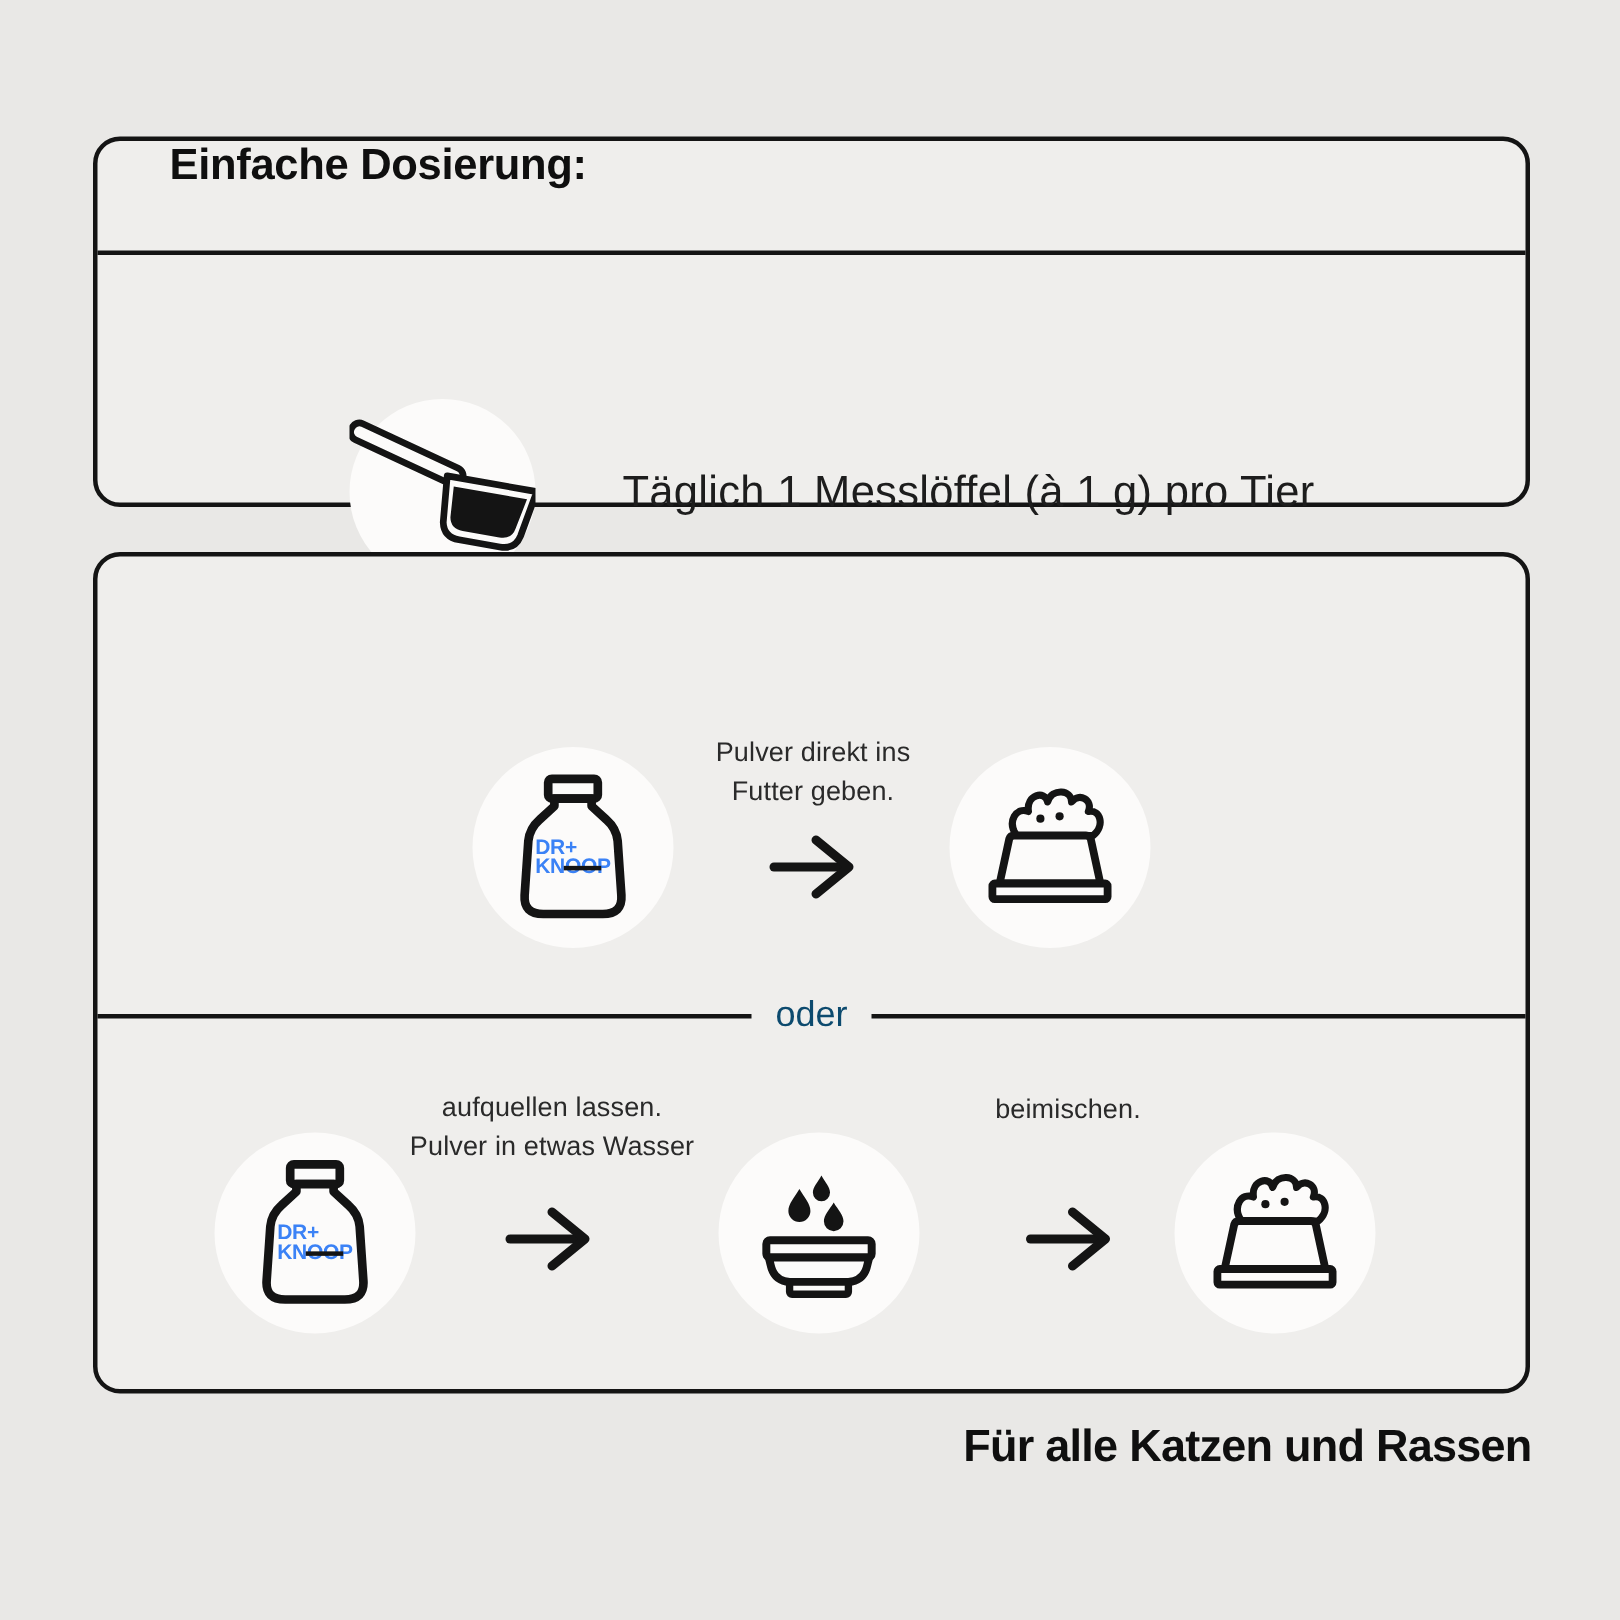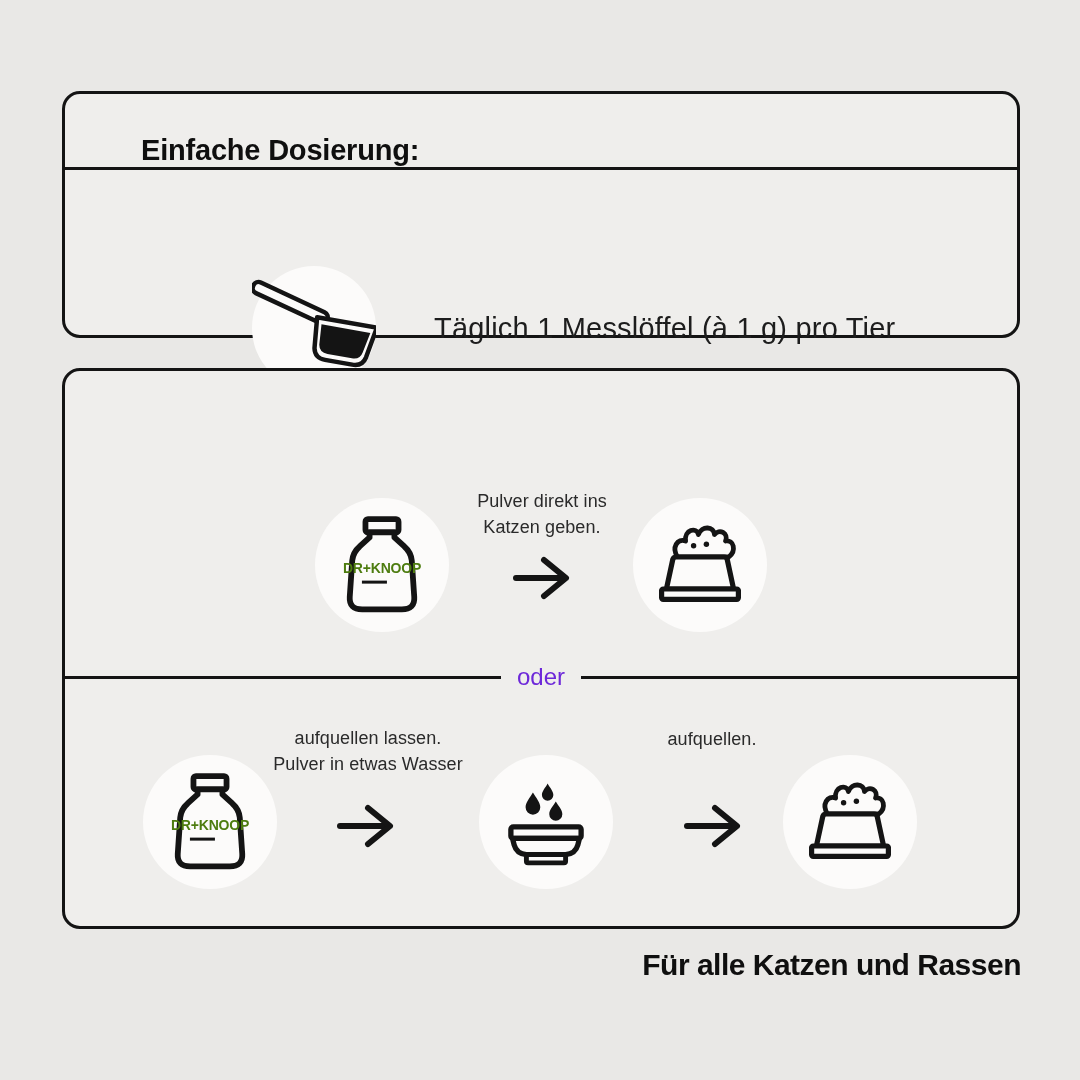--- a/index.html
+++ b/index.html
@@ -7,23 +7,23 @@
   .stage{
     position:relative;width:1080px;height:1080px;overflow:hidden;
     background:#e9e8e6;color:#141414;
     font-family:"Liberation Sans","DejaVu Sans",sans-serif;
   }
   .card{
     position:absolute;left:62px;width:958px;box-sizing:border-box;
     background:#efeeec;border:3px solid #141414;border-radius:18px;
   }
   .card-header{
-    display:flex;align-items:flex-end;
+    display:flex;align-items:flex-start;
     border-bottom:3px solid #141414;
-    padding-left:76px;box-sizing:border-box;
+    padding-left:48px;box-sizing:border-box;
   }
   .card-title{
     font-size:29px;font-weight:bold;letter-spacing:-0.2px;color:#0f0f0f;
   }
   .card-body{position:relative;}
   .circle{
     position:absolute;border-radius:50%;background:#fcfbfa;
     display:flex;align-items:center;justify-content:center;
   }
   .c124{width:124px;height:124px;}
@@ -35,43 +35,43 @@
   .caption{
     position:absolute;text-align:center;font-size:18px;line-height:26px;
     color:#2a2a2a;letter-spacing:0.1px;
   }
   .caption span{display:block;}
   .arrow{position:absolute;}
   .or-row{
     position:absolute;left:0;right:0;display:flex;align-items:center;height:30px;
   }
   .or-row .rule{flex:1;height:3px;background:#141414;}
-  .or-label{padding:0 16px;font-size:24px;color:#6d28d9;}
+  .or-label{padding:0 16px;font-size:24px;color:#0c4a6e;}
   .pouch-logo{
     position:absolute;left:50%;top:50%;transform:translate(-50%,-26%);
-    display:flex;flex-direction:row;align-items:flex-start;
-    font-weight:bold;font-size:14px;line-height:13px;letter-spacing:-0.2px;color:#4d7c0f;
+    display:flex;flex-direction:column;align-items:flex-start;
+    font-weight:bold;font-size:14px;line-height:13px;letter-spacing:-0.2px;color:#3b82f6;
   }
   .oo-bar{position:absolute;left:19px;top:18.5px;width:25px;height:3px;background:#141414;}
   .tagline{
     position:absolute;right:59px;top:948px;
     font-size:30px;font-weight:bold;letter-spacing:-0.5px;color:#0f0f0f;white-space:nowrap;
   }
   svg{display:block;}
 </style>
 </head>
 <body>
 
 <div class="stage">
 
   <div class="card" style="top:91px;height:247px;">
     <div class="card-header" style="height:76px;">
       <div class="card-title">Einfache Dosierung:</div>
     </div>
-    <div class="card-body" style="height:162px;margin-left:19px;">
+    <div class="card-body" style="height:162px;">
 
       <div class="circle c124" style="left:168px;top:96px;">
         <span>
           <svg viewBox="0 0 180 148" width="124" height="102">
             <g transform="translate(98,62) rotate(10)">
               <g transform="rotate(15)">
                 <rect x="-108" y="-13" width="118" height="17" rx="8" fill="#fcfbfa" stroke="#141414" stroke-width="6.5"></rect>
               </g>
               <path d="M-4,-3 H84 L76,42 Q73,56 58,56 H18 Q3,56 0,42 Z" fill="#fcfbfa" stroke="#141414" stroke-width="6.5" stroke-linejoin="round"></path>
               <path d="M4,6 H76 L70,36 Q68,47 56,47 H20 Q8,47 6,36 Z" fill="#141414"></path>
@@ -82,21 +82,21 @@
 
       <div class="instruction" style="left:350px;top:140px;">Täglich 1 Messlöffel (à 1 g) pro Tier</div>
     </div>
   </div>
 
   <div class="card" style="top:368px;height:561px;">
     <div class="card-body" style="height:474px;padding-left:20px;">
 
       <div class="caption" style="left:337px;top:117px;width:280px;">
         <span>Pulver direkt ins</span>
-        <span>Katzen geben.</span>
+        <span>Futter geben.</span>
       </div>
 
       <div class="circle c134" style="left:250px;top:127px;">
         <span>
           <svg viewBox="0 0 104 122" width="86" height="101">
             <rect x="32" y="5" width="40" height="16" rx="3" fill="#fcfbfa" stroke="#141414" stroke-width="7"></rect>
             <path d="M37,21 L37,27 L25,38 Q17,45 16,55 L13,99 Q12,114 28,114 L76,114 Q92,114 91,99 L88,55 Q87,45 79,38 L67,27 L67,21 Z" fill="#fcfbfa" stroke="#141414" stroke-width="7" stroke-linejoin="round"></path>
           </svg>
         </span>
         <div class="pouch-logo">
@@ -132,21 +132,21 @@
         <div class="or-label">oder</div>
         <div class="rule"></div>
       </div>
 
       <div class="caption" style="left:153px;top:354px;width:300px;">
         <span>aufquellen lassen.</span>
         <span>Pulver in etwas Wasser</span>
       </div>
 
       <div class="caption" style="left:517px;top:355px;width:260px;">
-        <span>aufquellen.</span>
+        <span>beimischen.</span>
       </div>
 
       <div class="circle c134" style="left:78px;top:384px;">
         <span>
           <svg viewBox="0 0 104 122" width="86" height="101">
             <rect x="32" y="5" width="40" height="16" rx="3" fill="#fcfbfa" stroke="#141414" stroke-width="7"></rect>
             <path d="M37,21 L37,27 L25,38 Q17,45 16,55 L13,99 Q12,114 28,114 L76,114 Q92,114 91,99 L88,55 Q87,45 79,38 L67,27 L67,21 Z" fill="#fcfbfa" stroke="#141414" stroke-width="7" stroke-linejoin="round"></path>
           </svg>
         </span>
         <div class="pouch-logo">

